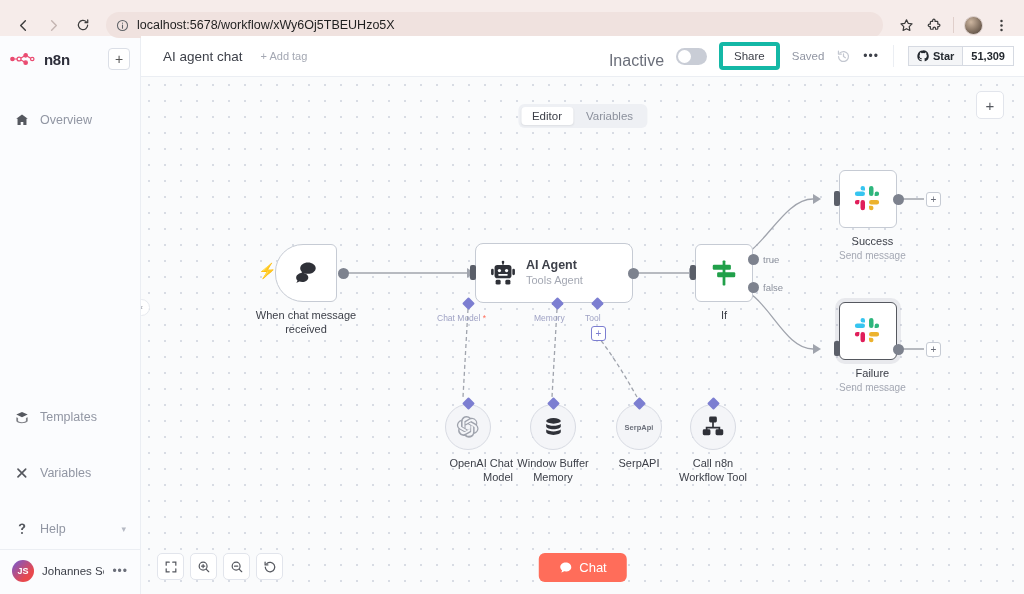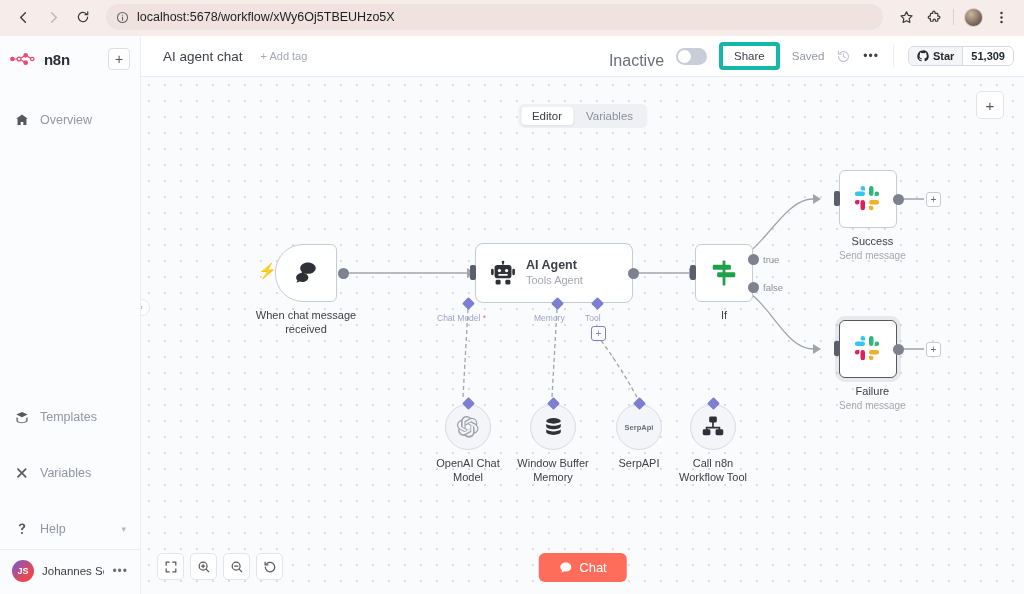--- a/index.html
+++ b/index.html
@@ -6,22 +6,22 @@
   html, body {
     width: 1024px; height: 594px;
     font-family: "Liberation Sans", sans-serif;
     background: #fff; overflow: hidden;
   }
 
   
   .browser-bar {
     height: 36px; width: 1024px;
     background: #f6ecea;
-    display: flex; align-items: flex-end;
-    padding: 6px 10px; gap: 4px;
+    display: flex; align-items: flex-start;
+    padding: 12px 10px; gap: 4px;
     position: relative;
   }
   .nav-btn {
     width: 26px; height: 26px; border-radius: 50%;
     display: flex; align-items: center; justify-content: center;
     color: #3c3c3c; flex: 0 0 auto;
   }
   .nav-btn.disabled { color: #c4b5b2; }
   .omnibox {
     flex: 1 1 auto; height: 26px; margin: 0 6px 0 6px;
@@ -107,21 +107,21 @@
     position: absolute; top: 2px; left: 2px; width: 13px; height: 13px;
     border-radius: 50%; background: #fff;
   }
   .share-btn {
     border: 4px solid #14b8a6; border-radius: 4px; background: #fff;
     font-size: 11.5px; color: #3d4049; padding: 4px 11px;
   }
   .saved-text { font-size: 11.5px; color: #9196a3; }
   .hdr-icon { color: #c3c7d0; display: flex; align-items: center; }
   .hdr-sep { width: 1px; height: 22px; background: #ebeef3; margin: 0 2px; }
-  .star-group { display: flex; align-items: stretch; border: 1px solid #d6dae2; border-radius: 6px; overflow: hidden; justify-content: flex-end; }
+  .star-group { display: flex; align-items: stretch; border: 1px solid #d6dae2; border-radius: 0; overflow: hidden; justify-content: flex-end; }
   .star-left {
     display: flex; align-items: center; gap: 4px; background: #f4f5f7;
     padding: 3px 8px; font-size: 11px; color: #24292f; font-weight: bold;
   }
   .star-count {
     padding: 3px 8px; font-size: 11px; color: #24292f; background: #fff;
     border-left: 1px solid #d6dae2; font-weight: bold;
   }
 
   
@@ -498,21 +498,21 @@
             </g>
           </svg>
         </div>
         <div class="node-label">Success</div>
         <div class="node-sublabel">Send message</div>
       </div>
       <div class="port-in" style="left:693px; top:114px;"></div>
       <div class="port-dot" style="left:752px; top:117px;"></div>
       <div class="add-plus-sq" style="left:785px; top:115px;">+</div>
 
-      <div class="node" style="left:698px; top:243px;">
+      <div class="node" style="left:698px; top:225px;">
         <div class="node-box square-lg selected">
           <svg width="30" height="30" viewBox="0 0 24 24">
             <g>
               <path d="M5.1 14.6a1.8 1.8 0 1 1-1.8-1.8h1.8z" fill="#e01e5a"></path>
               <path d="M6 14.6a1.8 1.8 0 1 1 3.6 0v4.5a1.8 1.8 0 1 1-3.6 0z" fill="#e01e5a"></path>
               <path d="M7.8 5.1a1.8 1.8 0 1 1 1.8-1.8v1.8z" fill="#36c5f0"></path>
               <path d="M7.8 6a1.8 1.8 0 1 1 0 3.6H3.3a1.8 1.8 0 1 1 0-3.6z" fill="#36c5f0"></path>
               <path d="M17.3 7.8a1.8 1.8 0 1 1 1.8 1.8h-1.8z" fill="#2eb67d"></path>
               <path d="M16.4 7.8a1.8 1.8 0 1 1-3.6 0V3.3a1.8 1.8 0 1 1 3.6 0z" fill="#2eb67d"></path>
               <path d="M14.6 17.3a1.8 1.8 0 1 1-1.8 1.8v-1.8z" fill="#ecb22e"></path>
@@ -527,21 +527,21 @@
       <div class="port-dot" style="left:752px; top:267px;"></div>
       <div class="add-plus-sq" style="left:785px; top:265px;">+</div>
 
       <div class="node" style="left:304px; top:327px;">
         <div class="diamond-sub" style="left:19px; top:-5px;"></div>
         <div class="circle-node">
           <svg width="24" height="24" viewBox="0 0 24 24" fill="#9fa3ad">
             <path d="M21 9.9a5.4 5.4 0 0 0-.5-4.5 5.5 5.5 0 0 0-5.9-2.6A5.4 5.4 0 0 0 10.5 1 5.5 5.5 0 0 0 5.3 4.8a5.4 5.4 0 0 0-3.6 2.6 5.5 5.5 0 0 0 .7 6.4 5.4 5.4 0 0 0 .5 4.5 5.5 5.5 0 0 0 5.9 2.6 5.4 5.4 0 0 0 4.1 1.8 5.5 5.5 0 0 0 5.2-3.8 5.4 5.4 0 0 0 3.6-2.6 5.5 5.5 0 0 0-.7-6.4zM12.9 20.8a4.1 4.1 0 0 1-2.6-.9l.1-.1 4.4-2.5a.7.7 0 0 0 .4-.6v-6.2l1.9 1.1v5.1a4.1 4.1 0 0 1-4.1 4.1zM4.1 17a4.1 4.1 0 0 1-.5-2.7l.1.1 4.4 2.5a.7.7 0 0 0 .7 0l5.4-3.1v2.1L9.7 18.5A4.1 4.1 0 0 1 4.1 17zM2.9 8.1a4.1 4.1 0 0 1 2.1-1.8v5.2a.7.7 0 0 0 .4.6l5.4 3.1-1.9 1.1-4.5-2.6a4.1 4.1 0 0 1-1.5-5.6zm15.3 3.6L12.8 8.5l1.9-1.1 4.5 2.6a4.1 4.1 0 0 1-.6 7.4v-5.2a.7.7 0 0 0-.4-.5zm1.9-2.8l-.1-.1-4.4-2.6a.7.7 0 0 0-.7 0L9.5 9.3V7.2l4.5-2.6a4.1 4.1 0 0 1 6.1 4.3zM8.5 12.8l-1.9-1.1V6.6a4.1 4.1 0 0 1 6.7-3.2l-.1.1-4.4 2.5a.7.7 0 0 0-.4.6zm1-2.2L12 9.2l2.4 1.4v2.8L12 14.8l-2.4-1.4z"></path>
           </svg>
         </div>
-        <div class="node-label" style="width:90px; margin-left:-22px;">OpenAI Chat
+        <div class="node-label" style="width:90px; margin-left:-22px;text-align:right;">OpenAI Chat
 Model</div>
       </div>
 
       <div class="node" style="left:389px; top:327px;">
         <div class="diamond-sub" style="left:19px; top:-5px;"></div>
         <div class="circle-node">
           <svg width="23" height="23" viewBox="0 0 24 24" fill="#2f3138">
             <ellipse cx="12" cy="5.1" rx="7.6" ry="2.9"></ellipse>
             <path d="M4.4 8.3v2.6c0 1.6 3.4 2.9 7.6 2.9s7.6-1.3 7.6-2.9V8.3c-1.5 1.2-4.4 1.9-7.6 1.9s-6.1-.7-7.6-1.9z"></path>
             <path d="M4.4 14.2v2.6c0 1.6 3.4 2.9 7.6 2.9s7.6-1.3 7.6-2.9v-2.6c-1.5 1.2-4.4 1.9-7.6 1.9s-6.1-.7-7.6-1.9z"></path>

